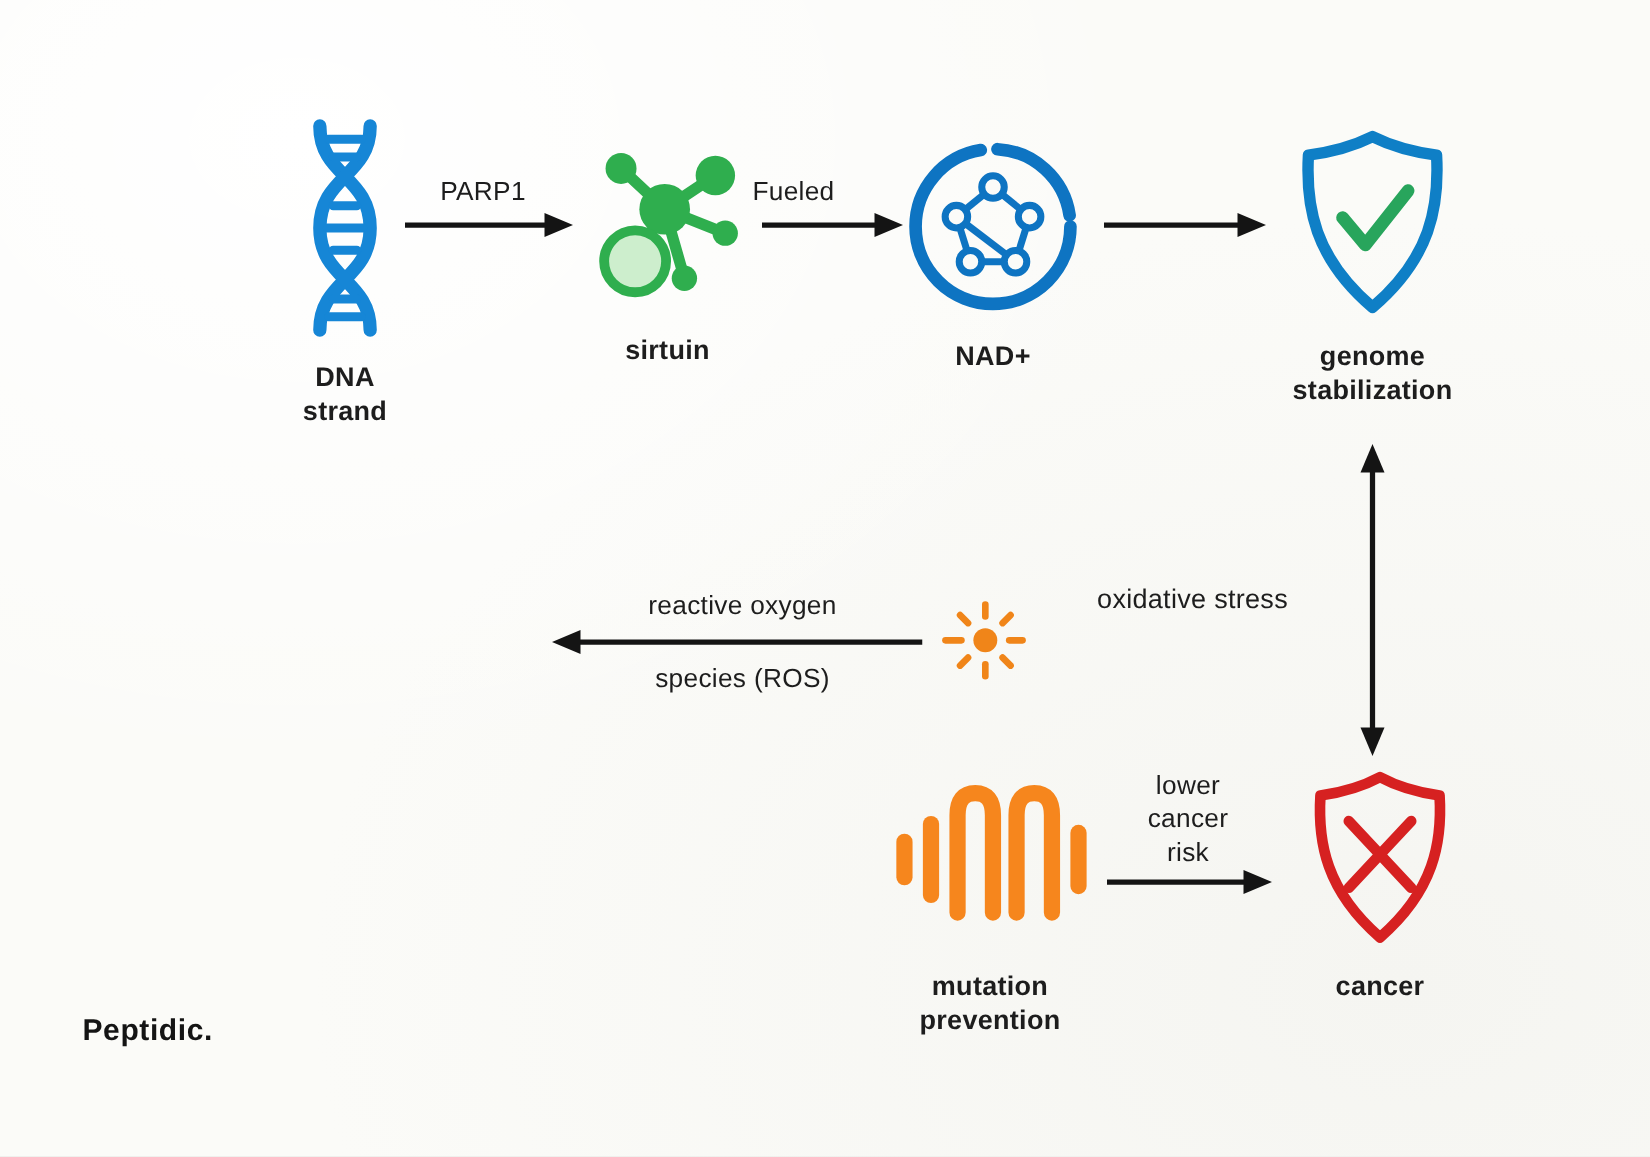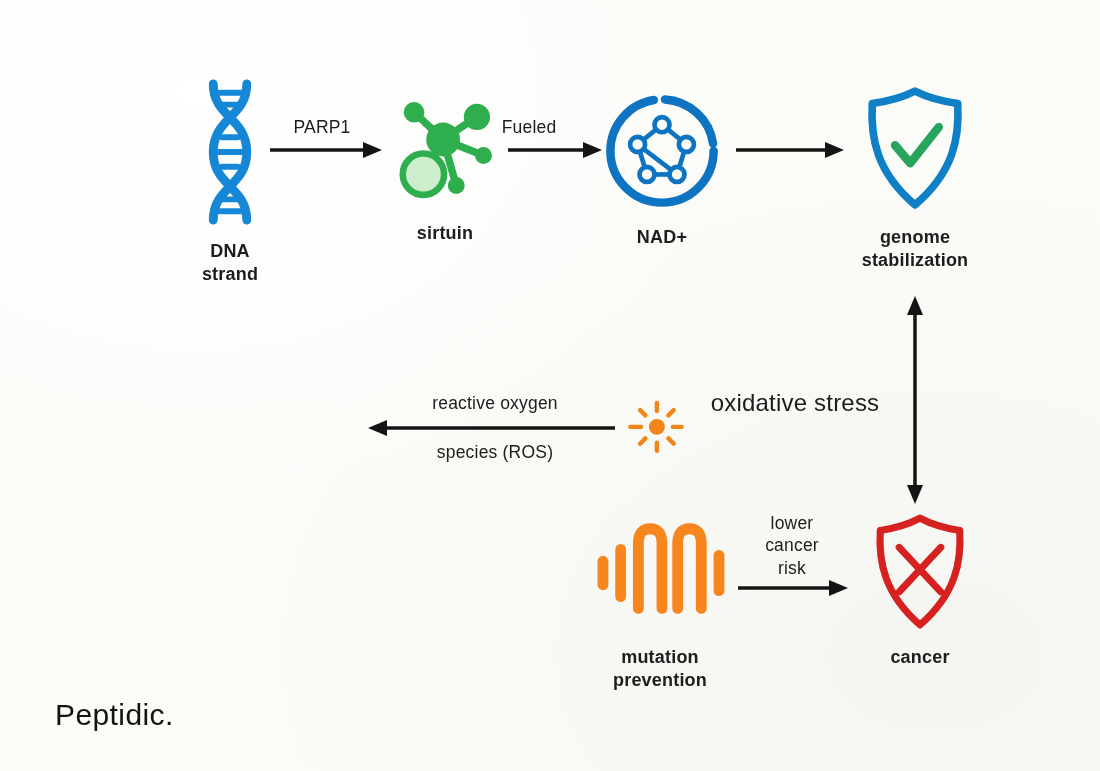--- a/index.html
+++ b/index.html
@@ -11,21 +11,21 @@
       radial-gradient(ellipse at 18% 12%, #ffffff 0%, rgba(255,255,255,0) 45%),
       radial-gradient(ellipse at 85% 85%, #f5f5f1 0%, rgba(245,245,241,0) 55%),
       #fbfbf8;
   }
   .node { position:absolute; display:flex; flex-direction:column; align-items:center;font-weight:bold; }
   .node .label { margin-top:14px; text-align:center; font-size:18px; line-height:1.25; letter-spacing:.2px; color:#1d1d1d; }
   .node .label span { display:block; }
   .edge-label { position:absolute; text-align:center; font-size:17.5px; line-height:1.28; letter-spacing:.2px; color:#1d1d1d; }
   .edge-label span { display:block; }
   .arrow { position:absolute; }
-  .logo { position:absolute; left:55px; top:698px; font-size:30px; font-weight:400; letter-spacing:.4px; color:#141414; }
+  .logo { position:absolute; left:55px; top:676px; font-size:20px; font-weight:700; letter-spacing:.4px; color:#141414; }
 </style>
 </head>
 <body>
 
 <div class="canvas">
 
   <div class="node" style="left:150px;top:78px;width:160px">
     <svg width="74" height="148" viewBox="0 0 70 150">
       <g fill="none" stroke="#1686d6" stroke-linecap="round">
         <path d="M18,6 C18,40 52,40 52,75 C52,110 18,110 18,144" stroke-width="9"></path>
@@ -147,21 +147,21 @@
       <line x1="49" y1="23" x2="55" y2="17"></line>
       <line x1="54" y1="36" x2="64" y2="36"></line>
       <line x1="49" y1="49" x2="55" y2="55"></line>
       <line x1="36" y1="54" x2="36" y2="63"></line>
       <line x1="23" y1="49" x2="17" y2="55"></line>
       <line x1="18" y1="36" x2="6" y2="36"></line>
       <line x1="23" y1="23" x2="17" y2="17"></line>
     </g>
   </svg>
 
-  <div class="edge-label" style="left:695px;top:388px;width:200px;font-size:24px">
+  <div class="edge-label" style="left:695px;top:388px;width:200px;font-size:18px">
     <span>oxidative stress</span>
   </div>
 
   <div class="node" style="left:585px;top:514px;width:150px">
     <svg width="140" height="118" viewBox="0 0 140 120">
       <g fill="none" stroke="#f6861d" stroke-width="11" stroke-linecap="round">
         <path d="M12,48 L12,72"></path>
         <path d="M30,36 L30,84"></path>
         <path d="M48,96 L48,30 Q48,15 60,15 Q72,15 72,30 L72,96"></path>
         <path d="M88,96 L88,30 Q88,15 100,15 Q112,15 112,30 L112,96"></path>

